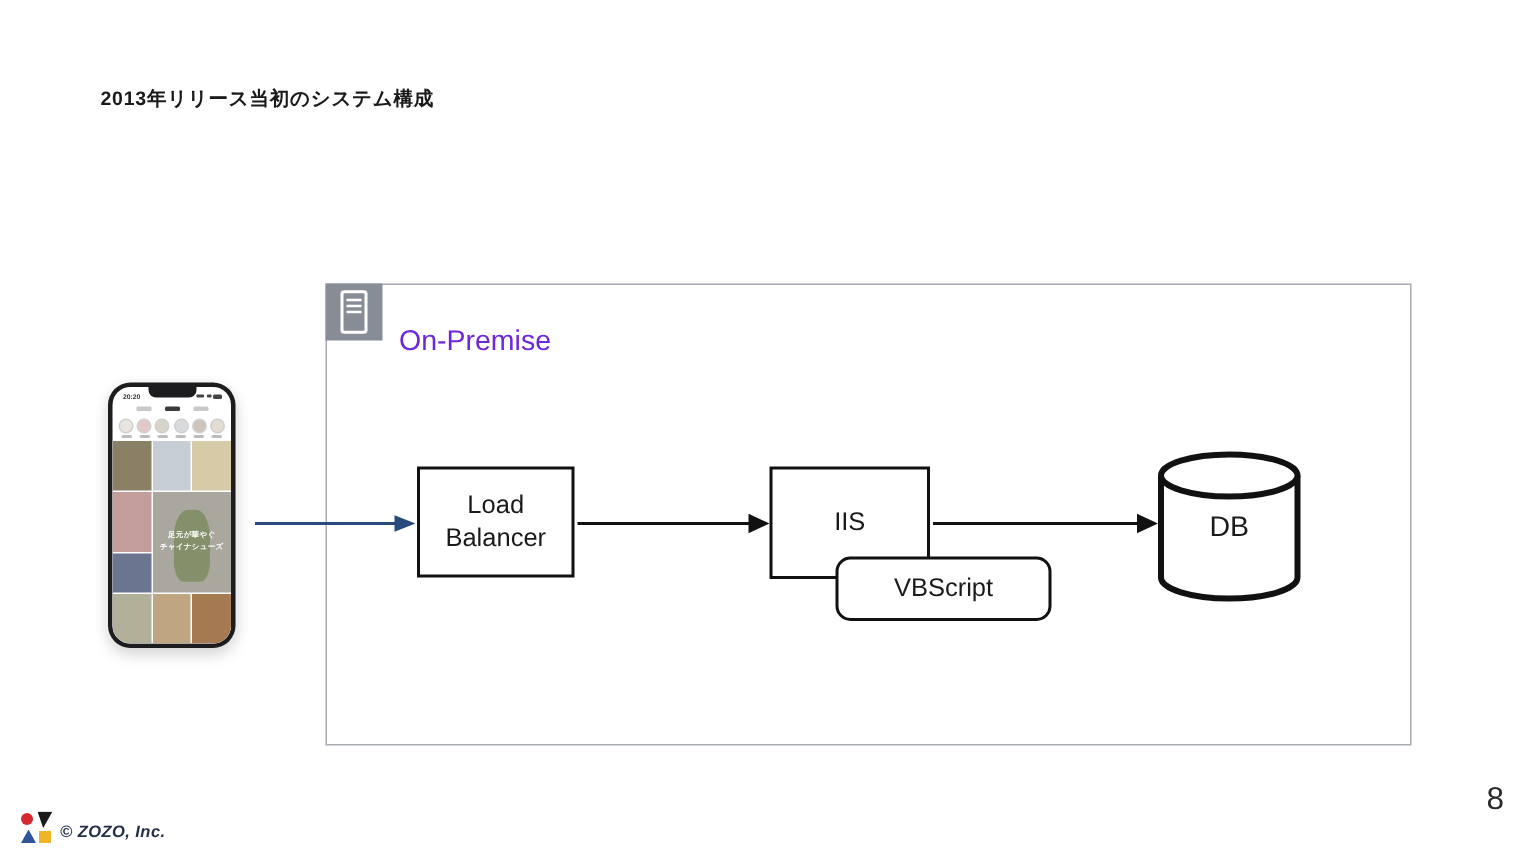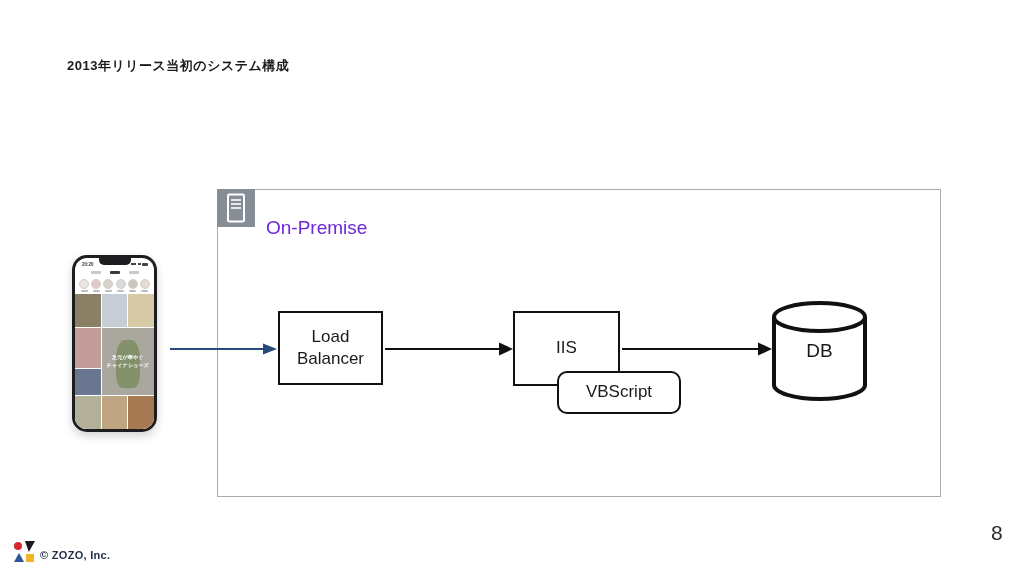--- a/index.html
+++ b/index.html
@@ -43,21 +43,21 @@
   
   .node {
     position: absolute; background: #ffffff; border: 2px solid #111111;
     display: flex; align-items: center; justify-content: center;
     text-align: center; font-size: 17px; color: #1a1a1a; z-index: 3;
     line-height: 1.3;
   }
   .node-lb { left: 278px; top: 311px; width: 105px; height: 74px; padding: 0 14px; }
   .node-iis { left: 513px; top: 311px; width: 107px; height: 75px; }
   .node-vbscript {
-    left: 557px; top: 371px; width: 124px; height: 43px;
+    left: 557px; top: 371px; width: 144px; height: 43px;
     border-radius: 10px; z-index: 4;
   }
   .db-svg { position: absolute; left: 770px; top: 299px; z-index: 3; }
 
   
   .phone {
     position: absolute; left: 72px; top: 255px; width: 85px; height: 177px;
     background: #1d1d20; border-radius: 15px; padding: 3px;
     box-shadow: 0 4px 10px rgba(0,0,0,0.18); z-index: 3;
   }
@@ -112,21 +112,21 @@
   
   .footer-logo { position: absolute; left: 14px; top: 541px; width: 21px; height: 21px; }
   .logo-dot   { position: absolute; left: 0; top: 1px; width: 8px; height: 8px; border-radius: 50%; }
   .logo-tri-b { position: absolute; right: 0; top: 0; width: 10px; height: 11px;
                 clip-path: polygon(0 0, 100% 0, 38% 100%); }
   .logo-tri-l { position: absolute; left: 0; bottom: 0; width: 10px; height: 9px;
                 clip-path: polygon(50% 0, 0 100%, 100% 100%); }
   .logo-sq    { position: absolute; right: 1px; bottom: 0; width: 8px; height: 8px; }
   .footer-copy {
     position: absolute; left: 40px; top: 549px;
-    font-size: 11px; font-weight: 600; color: #253047; letter-spacing: 0.3px;
+    font-size: 11px; font-weight: 600; color: #253047; letter-spacing: 0.3px; font-style: italic;
   }
   .page-number {
     position: absolute; left: 991px; top: 521px;
     font-size: 21px; color: #2b2b2b;
   }
 </style>
 </head>
 <body>
 
 <div class="slide">

